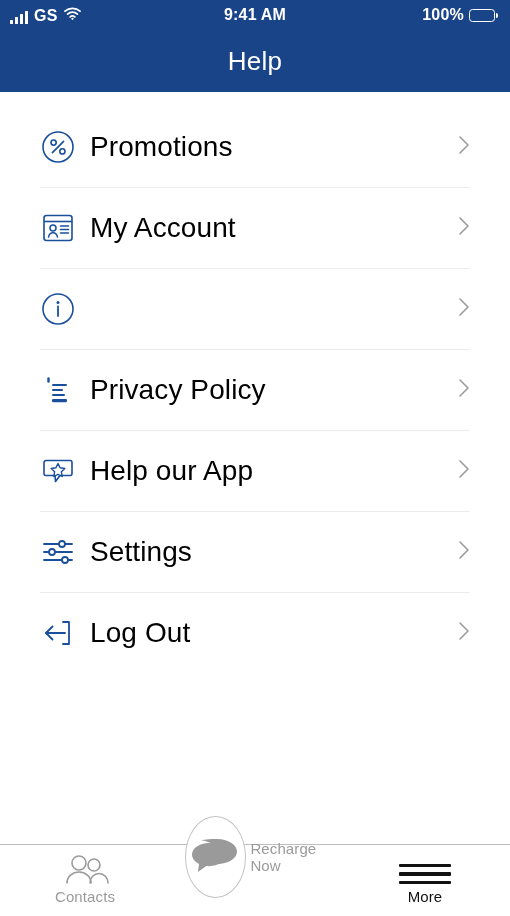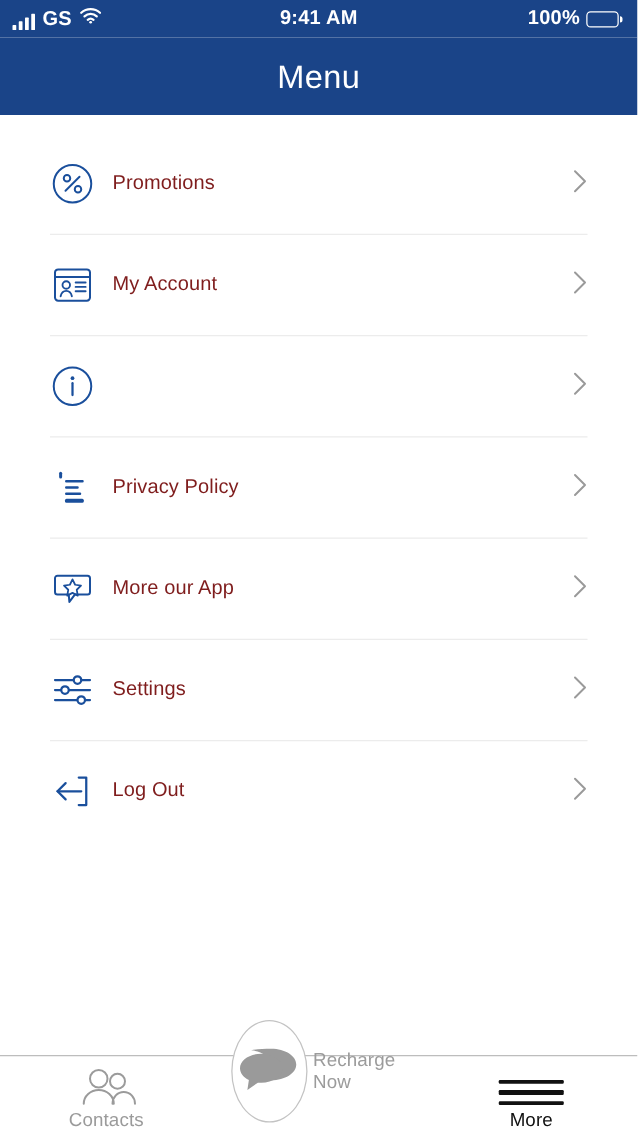--- a/index.html
+++ b/index.html
@@ -52,21 +52,21 @@
   .row{
     height:80px; display:flex; align-items:center;
     padding-left:40px; padding-right:40px; position:relative;
   }
   .row .icon{
     width:36px; height:36px; flex:0 0 36px;
     display:flex; align-items:center; justify-content:center;
     color:#1a4f9c;
   }
   .row .label{
-    margin-left:14px; font-size:16px; color:#7f1d1d; letter-spacing:.1px;
+    margin-left:14px; font-size:28px; color:#000000; letter-spacing:.1px;
   }
   .row .chev{ margin-left:auto; color:#9a9a9a; }
   .divider{
     height:1px; background:#ececec; margin-left:40px; margin-right:40px;
   }
 
   
   .tabbar{
     position:absolute; left:0; right:0; bottom:0; height:72px;
   }
@@ -126,21 +126,21 @@
   <div class="sb-right">
     <span class="sb-text">100%</span>
     <span class="battery">
       <span class="body"><span class="fill"></span></span>
       <span class="nub"></span>
     </span>
   </div>
 </div>
 
 <div class="header">
-  <div class="header-title">Menu</div>
+  <div class="header-title">Help</div>
 </div>
 
 <div class="menu">
 
   <div class="row">
     <span class="icon">
       <svg width="34" height="34" viewBox="0 0 34 34" fill="none">
         <circle cx="17" cy="17" r="15" stroke="#1a4f9c" stroke-width="1.6"></circle>
         <circle cx="12.6" cy="12.6" r="2.6" stroke="#1a4f9c" stroke-width="1.6"></circle>
         <circle cx="21.4" cy="21.4" r="2.6" stroke="#1a4f9c" stroke-width="1.6"></circle>
@@ -208,21 +208,21 @@
   </div>
   <div class="divider"></div>
 
   <div class="row">
     <span class="icon">
       <svg width="34" height="34" viewBox="0 0 34 34" fill="none">
         <path d="M5 6.5h24a2 2 0 0 1 2 2v11a2 2 0 0 1-2 2H19l-4.5 6-.5-6H5a2 2 0 0 1-2-2v-11a2 2 0 0 1 2-2Z" stroke="#1a4f9c" stroke-width="1.6" stroke-linejoin="round"></path>
         <path d="M17 9.5l2.1 4.3 4.7.7-3.4 3.3.8 4.7-4.2-2.2-4.2 2.2.8-4.7-3.4-3.3 4.7-.7L17 9.5Z" stroke="#1a4f9c" stroke-width="1.4" stroke-linejoin="round"></path>
       </svg>
     </span>
-    <span class="label">More our App</span>
+    <span class="label">Help our App</span>
     <span class="chev">
       <svg width="12" height="20" viewBox="0 0 12 20" fill="none">
           <path d="M2 2l8 8-8 8" stroke="#9a9a9a" stroke-width="1.6" stroke-linecap="round" stroke-linejoin="round"></path>
         </svg>
     </span>
   </div>
   <div class="divider"></div>
 
   <div class="row">
     <span class="icon">

